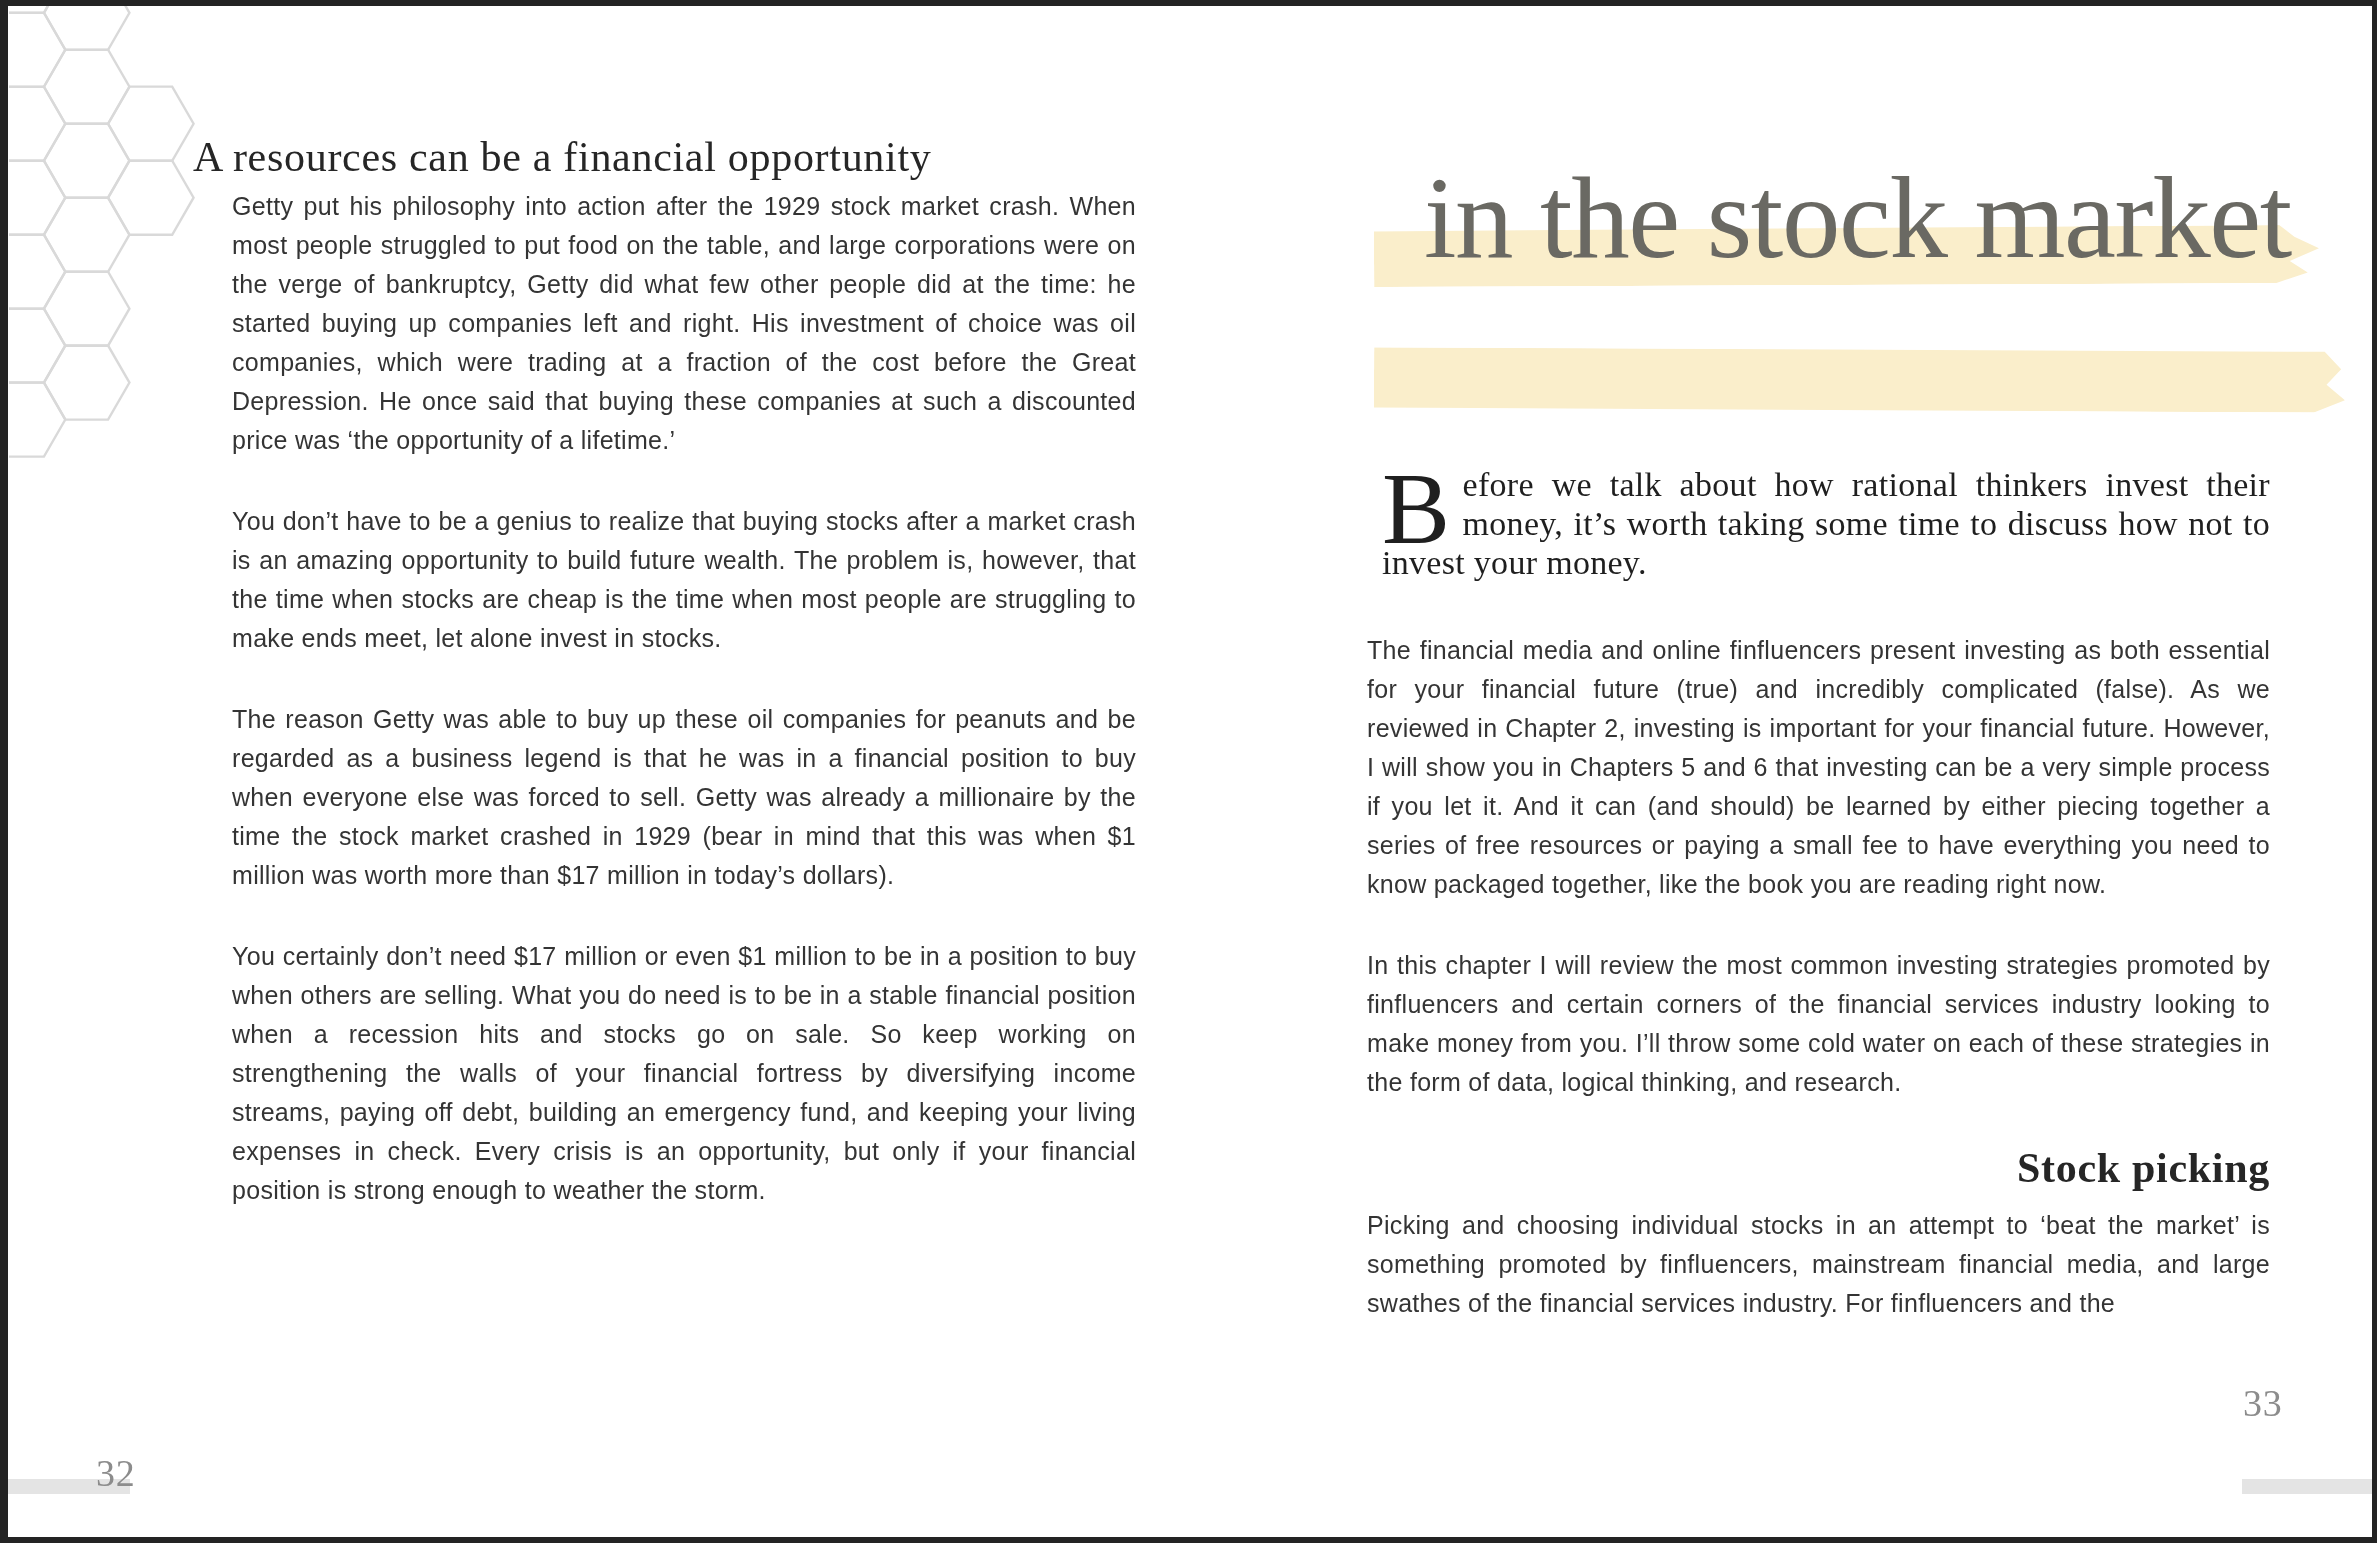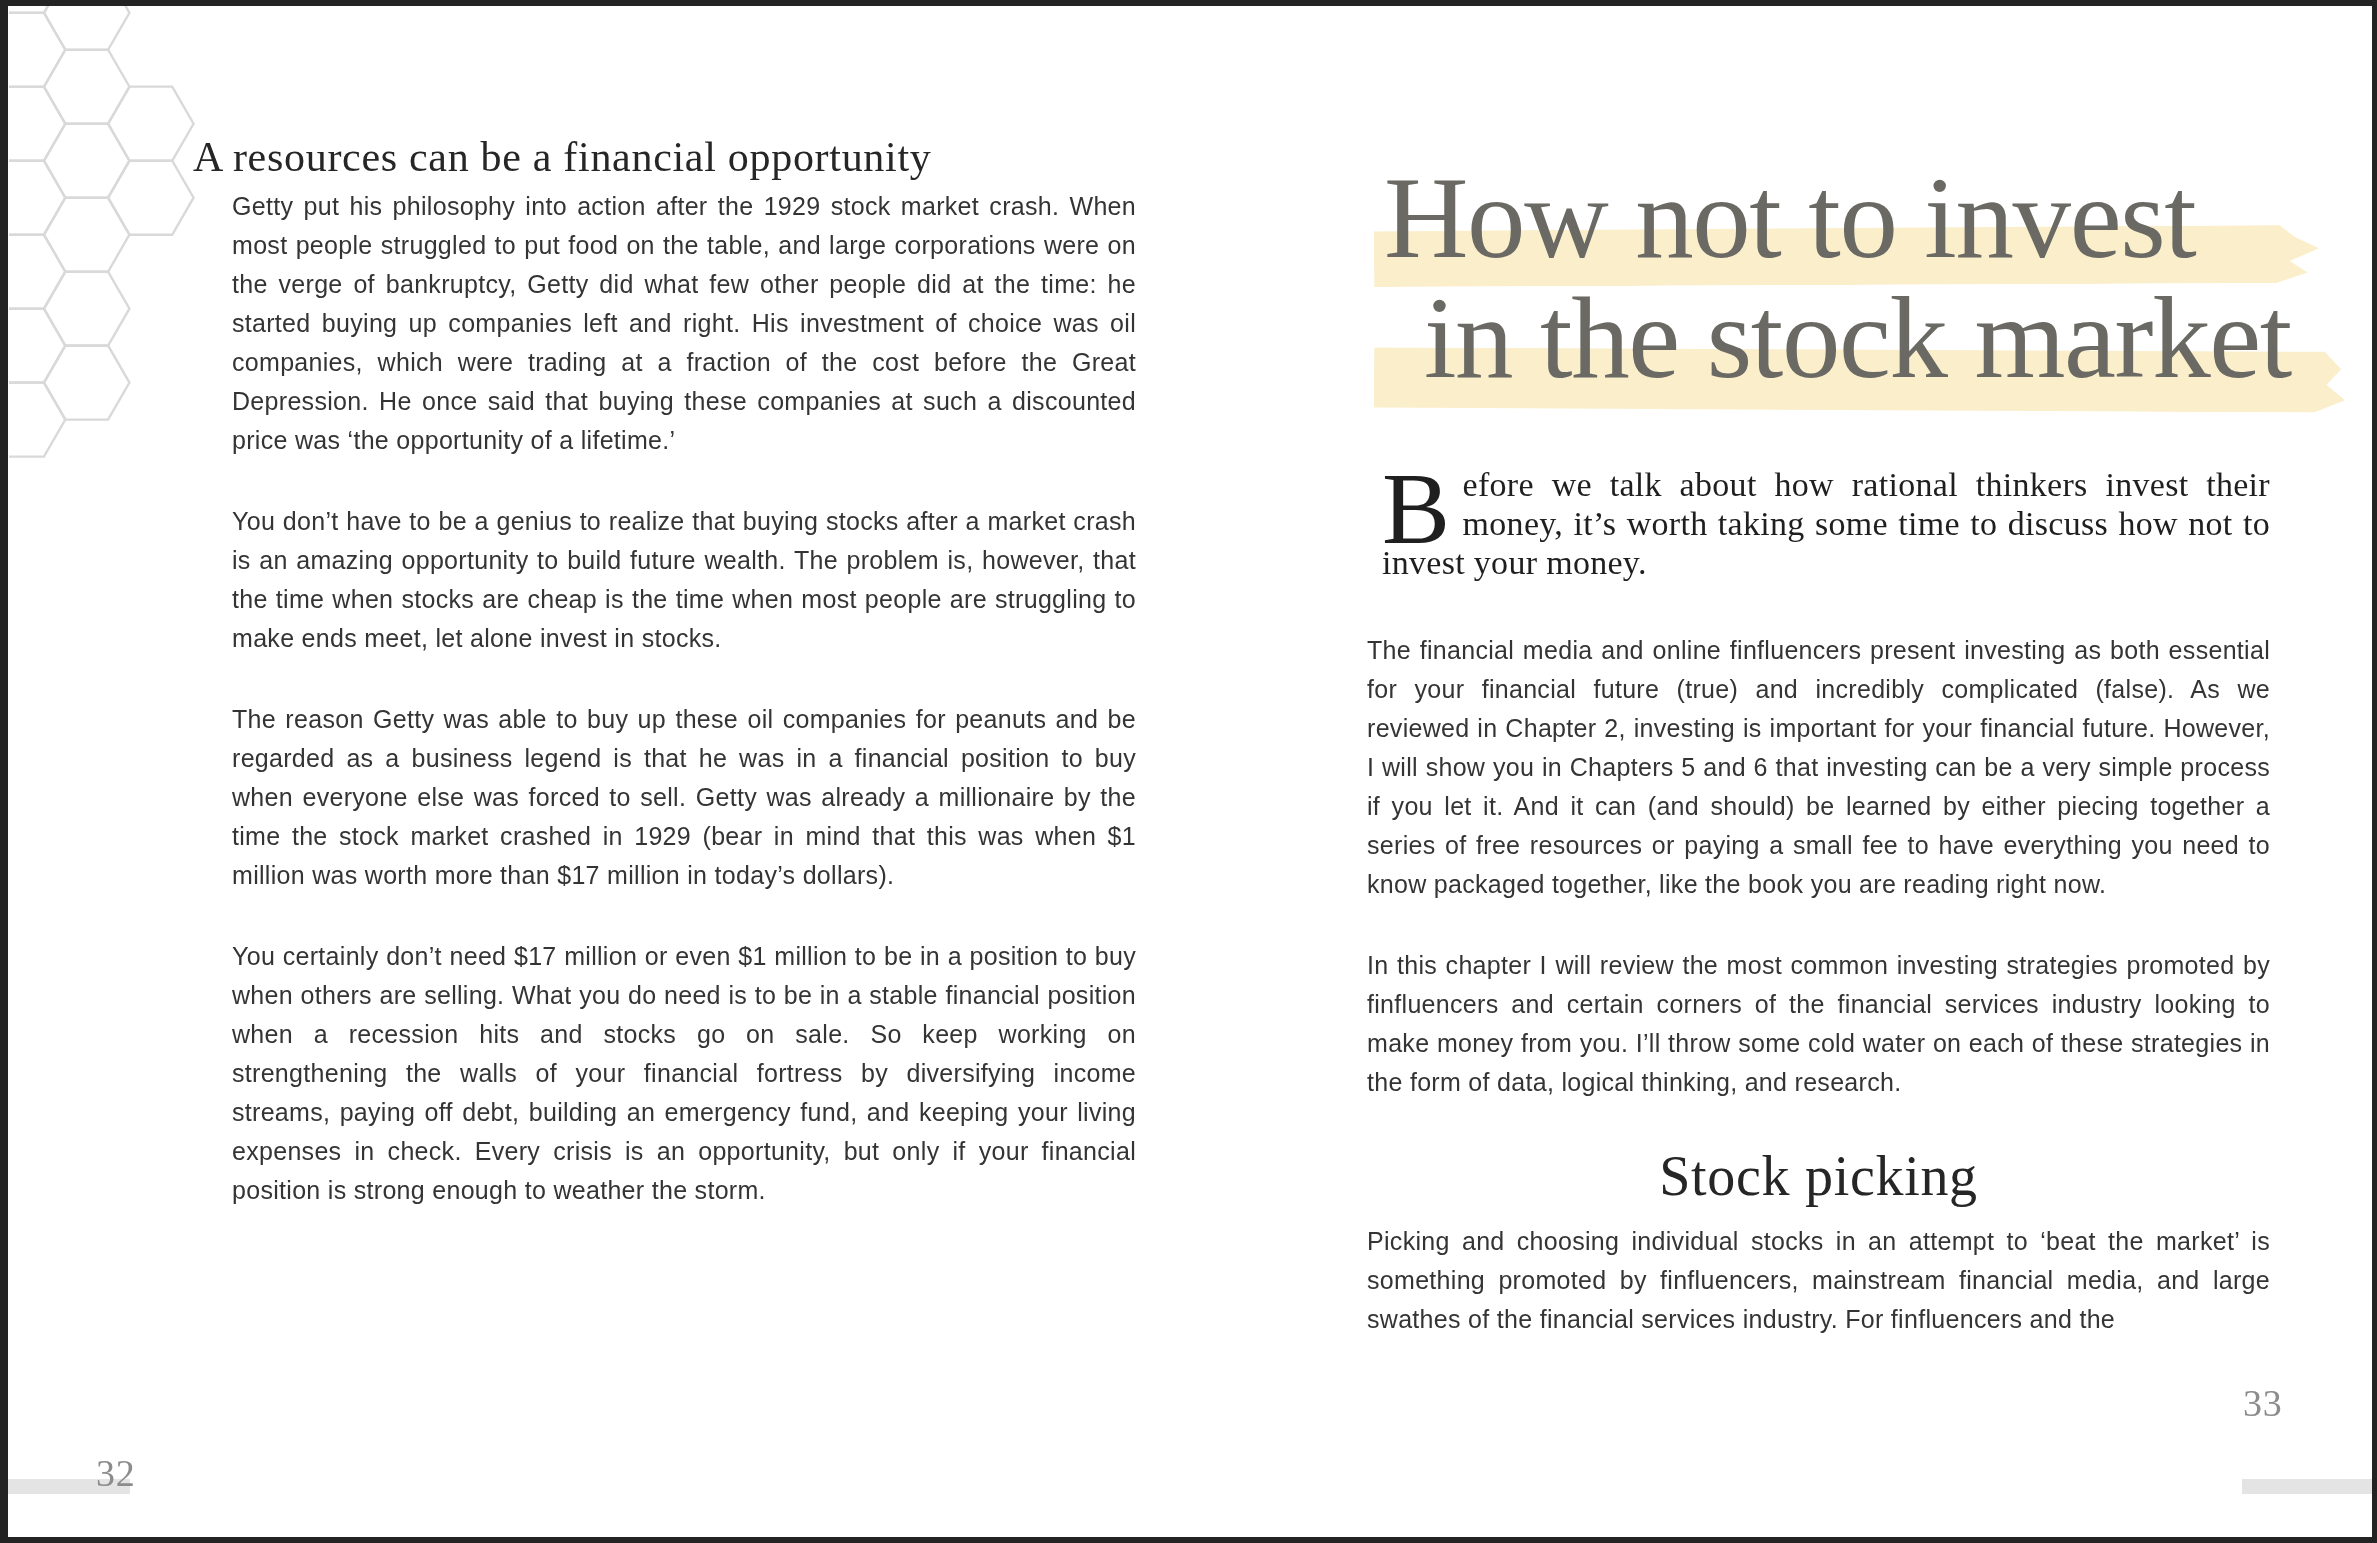--- a/index.html
+++ b/index.html
@@ -33,22 +33,22 @@
   .hl-1{clip-path:polygon(0 4%,95.8% 0,97.4% 20%,100% 40%,96.9% 62%,98.8% 82%,95.4% 100%,0 100%);
         transform:rotate(-0.25deg);}
   .hl-2{clip-path:polygon(0 0,97.9% 2%,99.6% 30%,98.1% 55%,100% 80%,96.8% 100%,0 97%);
         transform:rotate(0.2deg);}
   
   .lede{font-family:"Liberation Serif",serif;font-size:34px;line-height:39px;
         color:var(--lede_dark);text-align:justify;letter-spacing:0.3px;}
   .dropcap{float:left;font-family:"Liberation Serif",serif;font-size:102px;
            line-height:68px;padding:9.5px 12.2px 0 0;color:var(--lede_dark);}
   
-  .subhead{font-family:"Liberation Serif",serif;font-size:56px;color:var(--heading_dark);
-           font-weight:normal;letter-spacing:0.7px;margin:42px 0 13.6px 0;text-align:center;}
+  .subhead{font-family:"Liberation Serif",serif;font-size:42px;color:var(--heading_dark);
+           font-weight:bold;letter-spacing:0.7px;margin:42px 0 13.6px 0;text-align:right;}
   
   .folio{font-family:"Liberation Serif",serif;font-size:38px;color:var(--page_number_grey);
          z-index:3;letter-spacing:0.7px;}
   .folio-bar{background:var(--bar_grey);height:15px;z-index:1;}
 </style>
 </head>
 <body>
 
 <div class="abs hexes">
   <svg width="190" height="475" viewBox="0 0 280 700">
@@ -85,21 +85,20 @@
   <div class="abs folio-bar" style="left:0px;top:1479px;width:130px;"></div>
   <div class="abs folio" style="left:96px;top:1451px;">32</div>
 </div>
 
 <div>
 
   <div class="abs hl-band hl-1" style="left:1374px;top:227px;width:945px;height:58px;"></div>
   <div class="abs hl-band hl-2" style="left:1374px;top:349px;width:971px;height:62px;"></div>
 
   <h1 class="abs big-title" style="left:1384px;top:158px;">
-    <span style="display:block;">How not to invest</span>
     <span style="display:block;margin-left:40px;">in the stock market</span>
   </h1>
 
   <div class="abs lede" style="left:1382px;top:465px;width:888px;">
     <span class="dropcap">B</span><span>efore we talk about how rational thinkers invest their money, it’s worth taking some time to discuss how not to invest your money.</span>
   </div>
 
   <div class="abs col" style="left:1367px;top:631px;width:903px;">
     <p>The financial media and online finfluencers present investing as both essential for your financial future (true) and incredibly complicated (false). As we reviewed in Chapter 2, investing is important for your financial future. However, I will show you in Chapters 5 and 6 that investing can be a very simple process if you let it. And it can (and should) be learned by either piecing together a series of free resources or paying a small fee to have everything you need to know packaged together, like the book you are reading right now.</p>
     <p>In this chapter I will review the most common investing strategies promoted by finfluencers and certain corners of the financial services industry looking to make money from you. I’ll throw some cold water on each of these strategies in the form of data, logical thinking, and research.</p>

